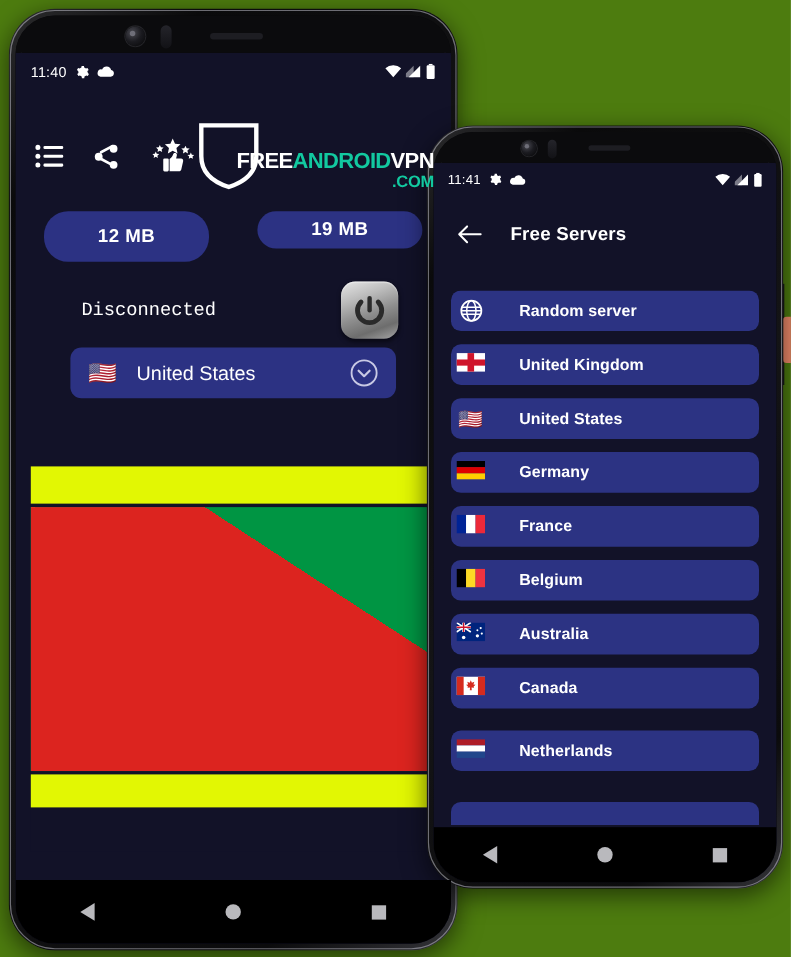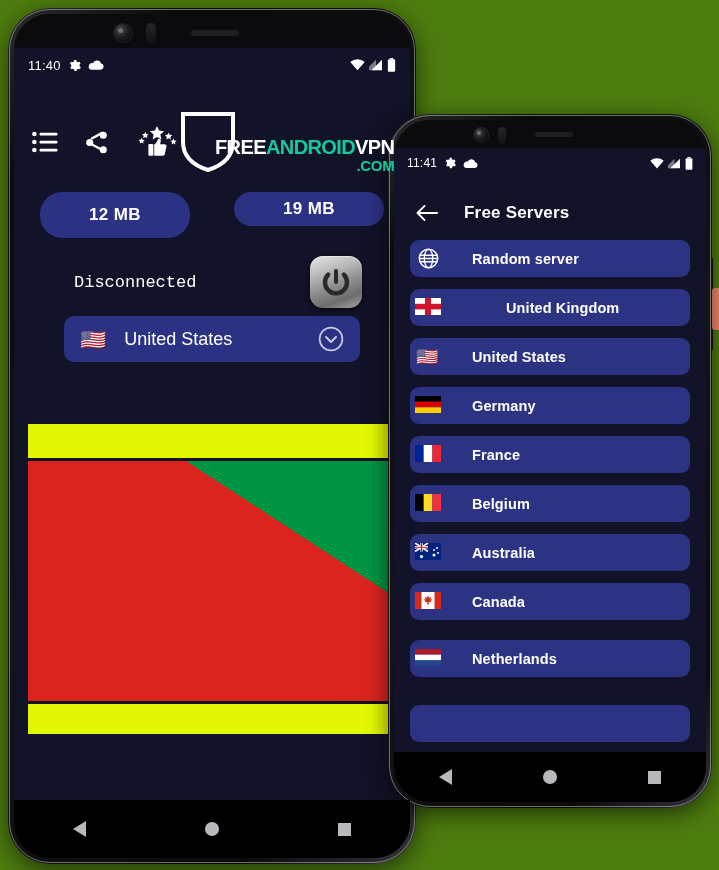--- a/index.html
+++ b/index.html
@@ -453,34 +453,34 @@
           </div>
         </div>
 
         <div class="appbar" style="height:54px; padding:0 22px; margin-top:8px;">
           <svg class="back-arrow" width="22" height="18" viewBox="0 0 24 18">
             <path d="M9.4 1.2L1.6 9l7.8 7.8M1.8 9H23" fill="none" stroke="#ffffff" stroke-width="2" stroke-linecap="round" stroke-linejoin="round"></path>
           </svg>
           <span class="appbar-title">Free Servers</span>
         </div>
 
-        <div class="server-list" style="top:92px; bottom:52px; padding:0 16px;">
+        <div class="server-list" style="top:116px; bottom:52px; padding:0 16px;">
 
           <div class="server-item" style="height:37px; margin-bottom:12px;">
             <span class="si-flag">
               <svg class="globe-ico" width="21" height="21" viewBox="0 0 22 22">
                 <circle cx="11" cy="11" r="9.6" fill="none" stroke="#fff" stroke-width="1.6"></circle>
                 <ellipse cx="11" cy="11" rx="4.4" ry="9.6" fill="none" stroke="#fff" stroke-width="1.4"></ellipse>
                 <path d="M1.8 7.6h18.4M1.8 14.4h18.4M1.4 11h19.2" fill="none" stroke="#fff" stroke-width="1.4"></path>
               </svg>
             </span>
             <span class="si-label">Random server</span>
           </div>
 
-          <div class="server-item" style="height:37px; margin-bottom:12px;gap:34px;">
+          <div class="server-item" style="height:37px; margin-bottom:12px;">
             <span class="si-flag">
               <svg width="26" height="17" viewBox="0 0 26 17">
                 <rect width="26" height="17" fill="#ffffff"></rect>
                 <rect x="10" y="0" width="6" height="17" fill="#cf142b"></rect>
                 <rect x="0" y="5.8" width="26" height="5.6" fill="#cf142b"></rect>
               </svg>
             </span>
             <span class="si-label">United Kingdom</span>
           </div>
 

